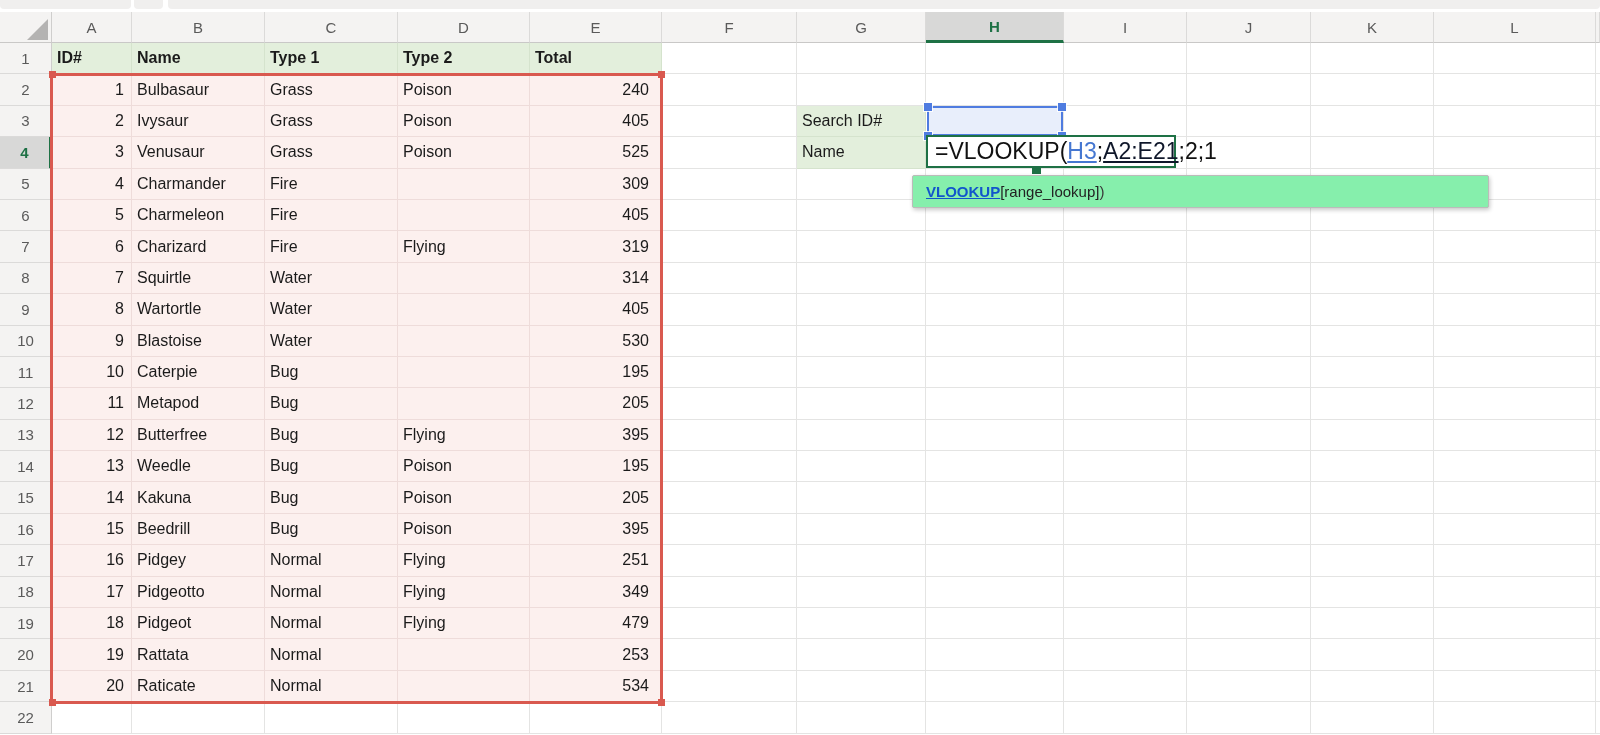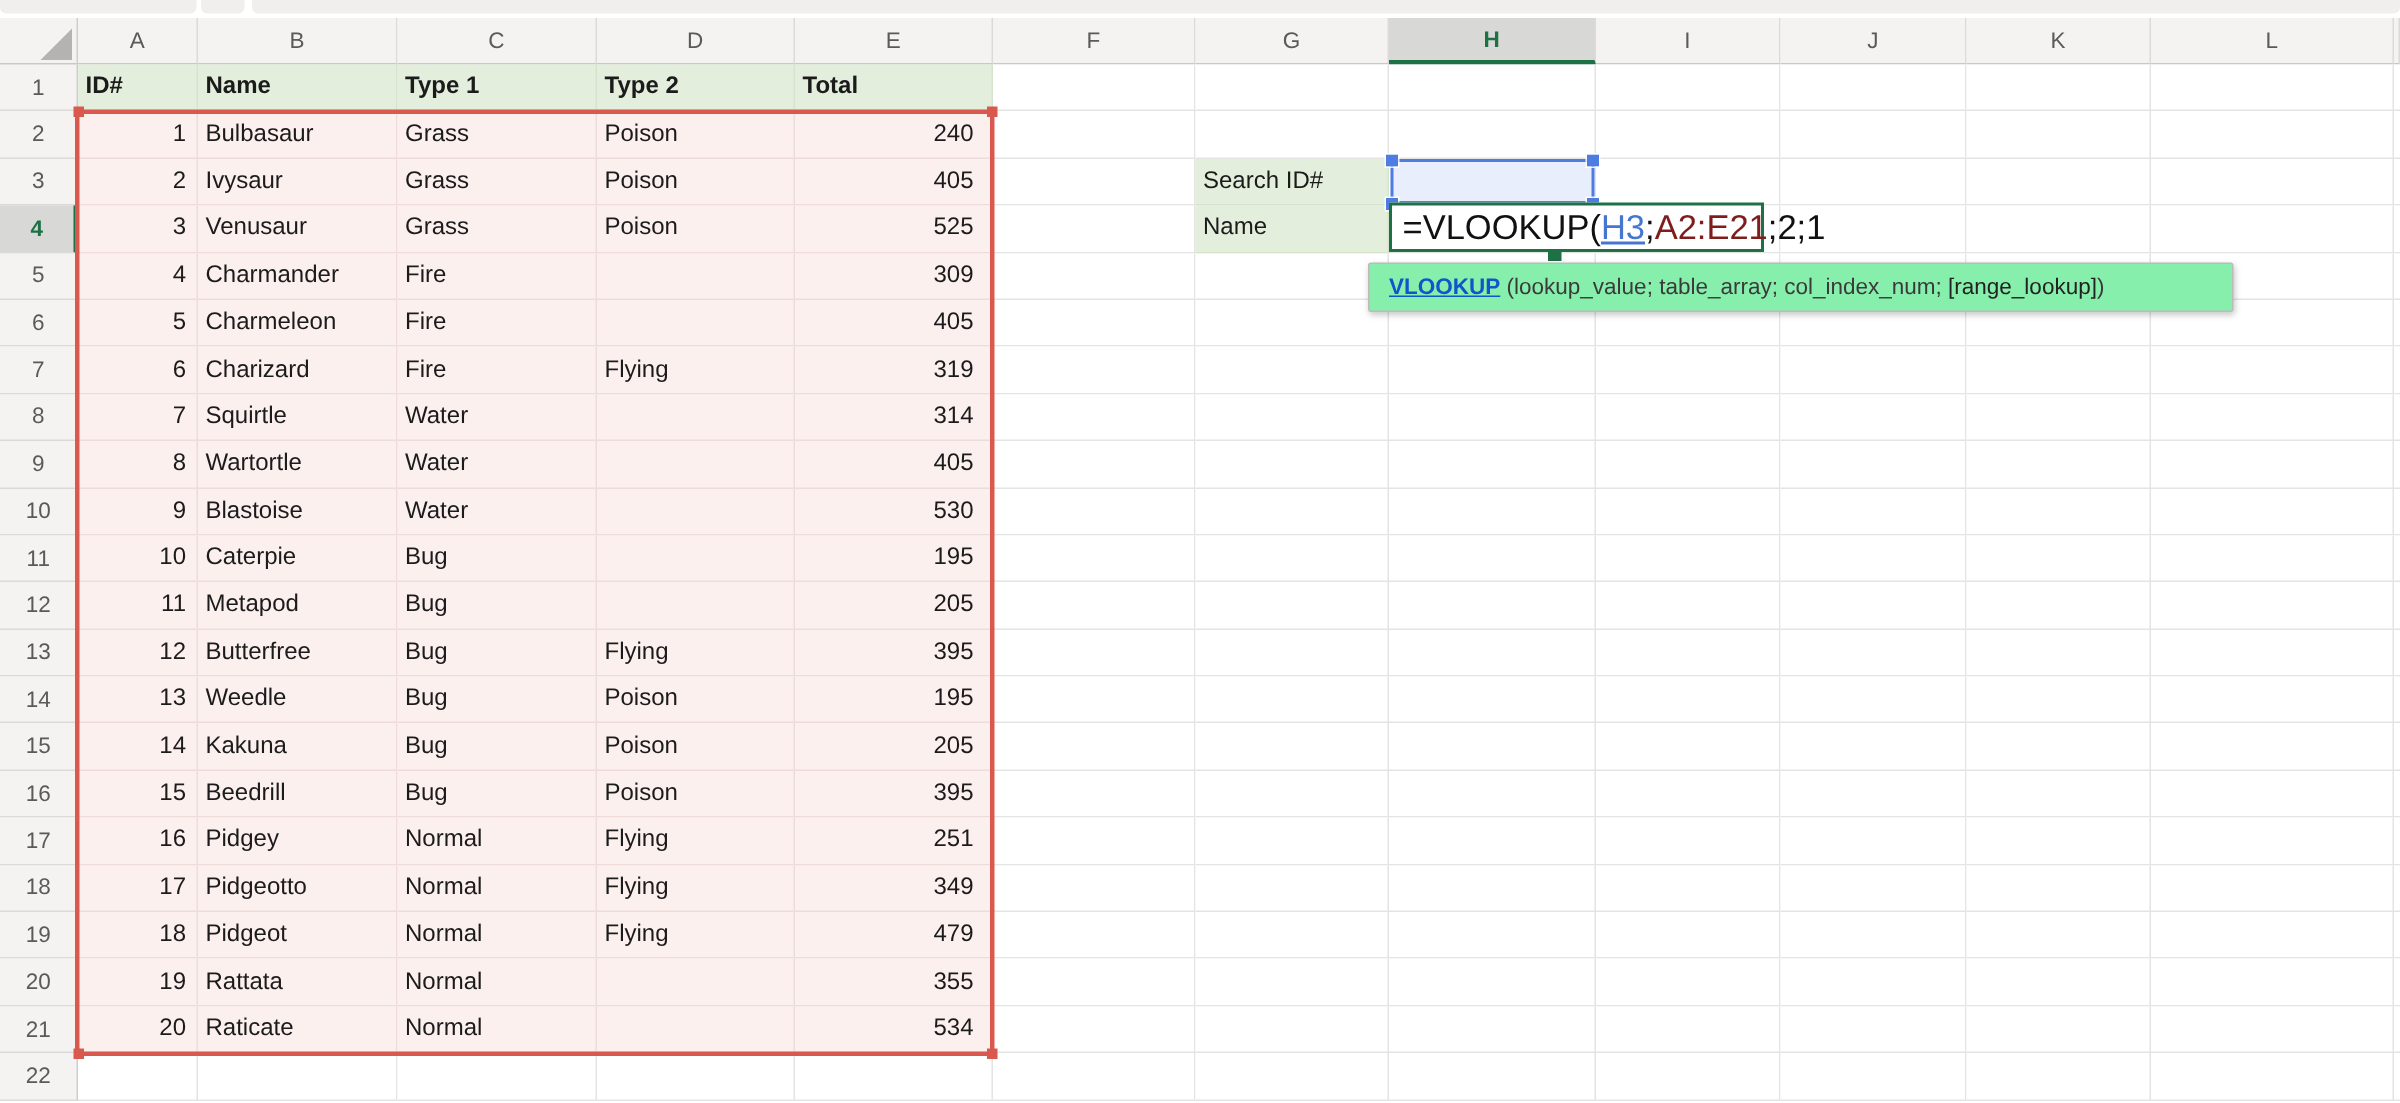--- a/index.html
+++ b/index.html
@@ -59,21 +59,21 @@
   .bh { position:absolute; width:8px; height:8px; background:#4f7ce0; outline:1px solid rgba(255,255,255,.85); z-index:30; }
   .bh.tl { left:-5px; top:-5px; } .bh.tr { right:-5px; top:-5px; }
   .bh.bl { left:-5px; bottom:-6px; } .bh.br { right:-5px; bottom:-6px; }
 
   
   .formula-box { position:absolute; left:926px; top:135px; width:250px; height:33px;
                  border:2px solid #1e7145; background:#fff; z-index:25;
                  display:flex; align-items:center; padding-left:7px;
                  font-size:23px; color:#111; white-space:pre; }
   .formula-box .fblue { color:#4577d1;text-decoration:underline; }
-  .formula-box .fred  { color:#7f1d1d; }
+  .formula-box .fred  { color:#0f172a;text-decoration:underline; }
   .caret { display:inline-block; width:1px; height:19px; background:#111; margin-left:1px; }
   .fnub { position:absolute; left:104px; bottom:-8px; width:9px; height:8px; background:#1e7145; }
 
   
   .tooltip { position:absolute; left:912px; top:175px; width:577px; height:33px;
              background:#86efac; border:1px solid #bcbbba; border-radius:2px;
              box-shadow:1px 2px 4px rgba(0,0,0,.22); z-index:40;
              display:flex; align-items:center; padding-left:13px;
              font-size:15px; color:#3a3a3a; white-space:pre; }
   .tooltip a { color:#1155cc; text-decoration:underline; font-weight:bold; }
@@ -371,21 +371,21 @@
       <div class="cell"></div>
       <div class="cell"></div>
       <div class="cell"></div>
       <div class="cell"></div>
       <div class="cell"></div>
       <div class="rowhdr">20</div>
       <div class="cell p num">19</div>
       <div class="cell p">Rattata</div>
       <div class="cell p">Normal</div>
       <div class="cell p"></div>
-      <div class="cell p numE">355</div>
+      <div class="cell p numE">253</div>
       <div class="cell"></div>
       <div class="cell"></div>
       <div class="cell"></div>
       <div class="cell"></div>
       <div class="cell"></div>
       <div class="cell"></div>
       <div class="cell"></div>
       <div class="cell"></div>
       <div class="rowhdr">21</div>
       <div class="cell p num">20</div>
@@ -429,15 +429,15 @@
     <div class="bh tr"></div>
     <div class="bh bl"></div>
     <div class="bh br"></div>
   </div>
 
   <div class="formula-box">
     <span>=VLOOKUP(</span><span class="fblue">H3</span><span>;</span><span class="fred">A2:E21</span><span>;2;1</span><span class="caret"></span>
     <div class="fnub"></div>
   </div>
 
-  <div class="tooltip"><a href="#">VLOOKUP</a><span> (lookup_value; table_array; col_index_num; </span><span class="tbold">[range_lookup]</span><span>)</span></div>
+  <div class="tooltip"><a href="#">VLOOKUP</a><span class="tbold">[range_lookup]</span><span>)</span></div>
 
 </div>
 
 </body></html>

